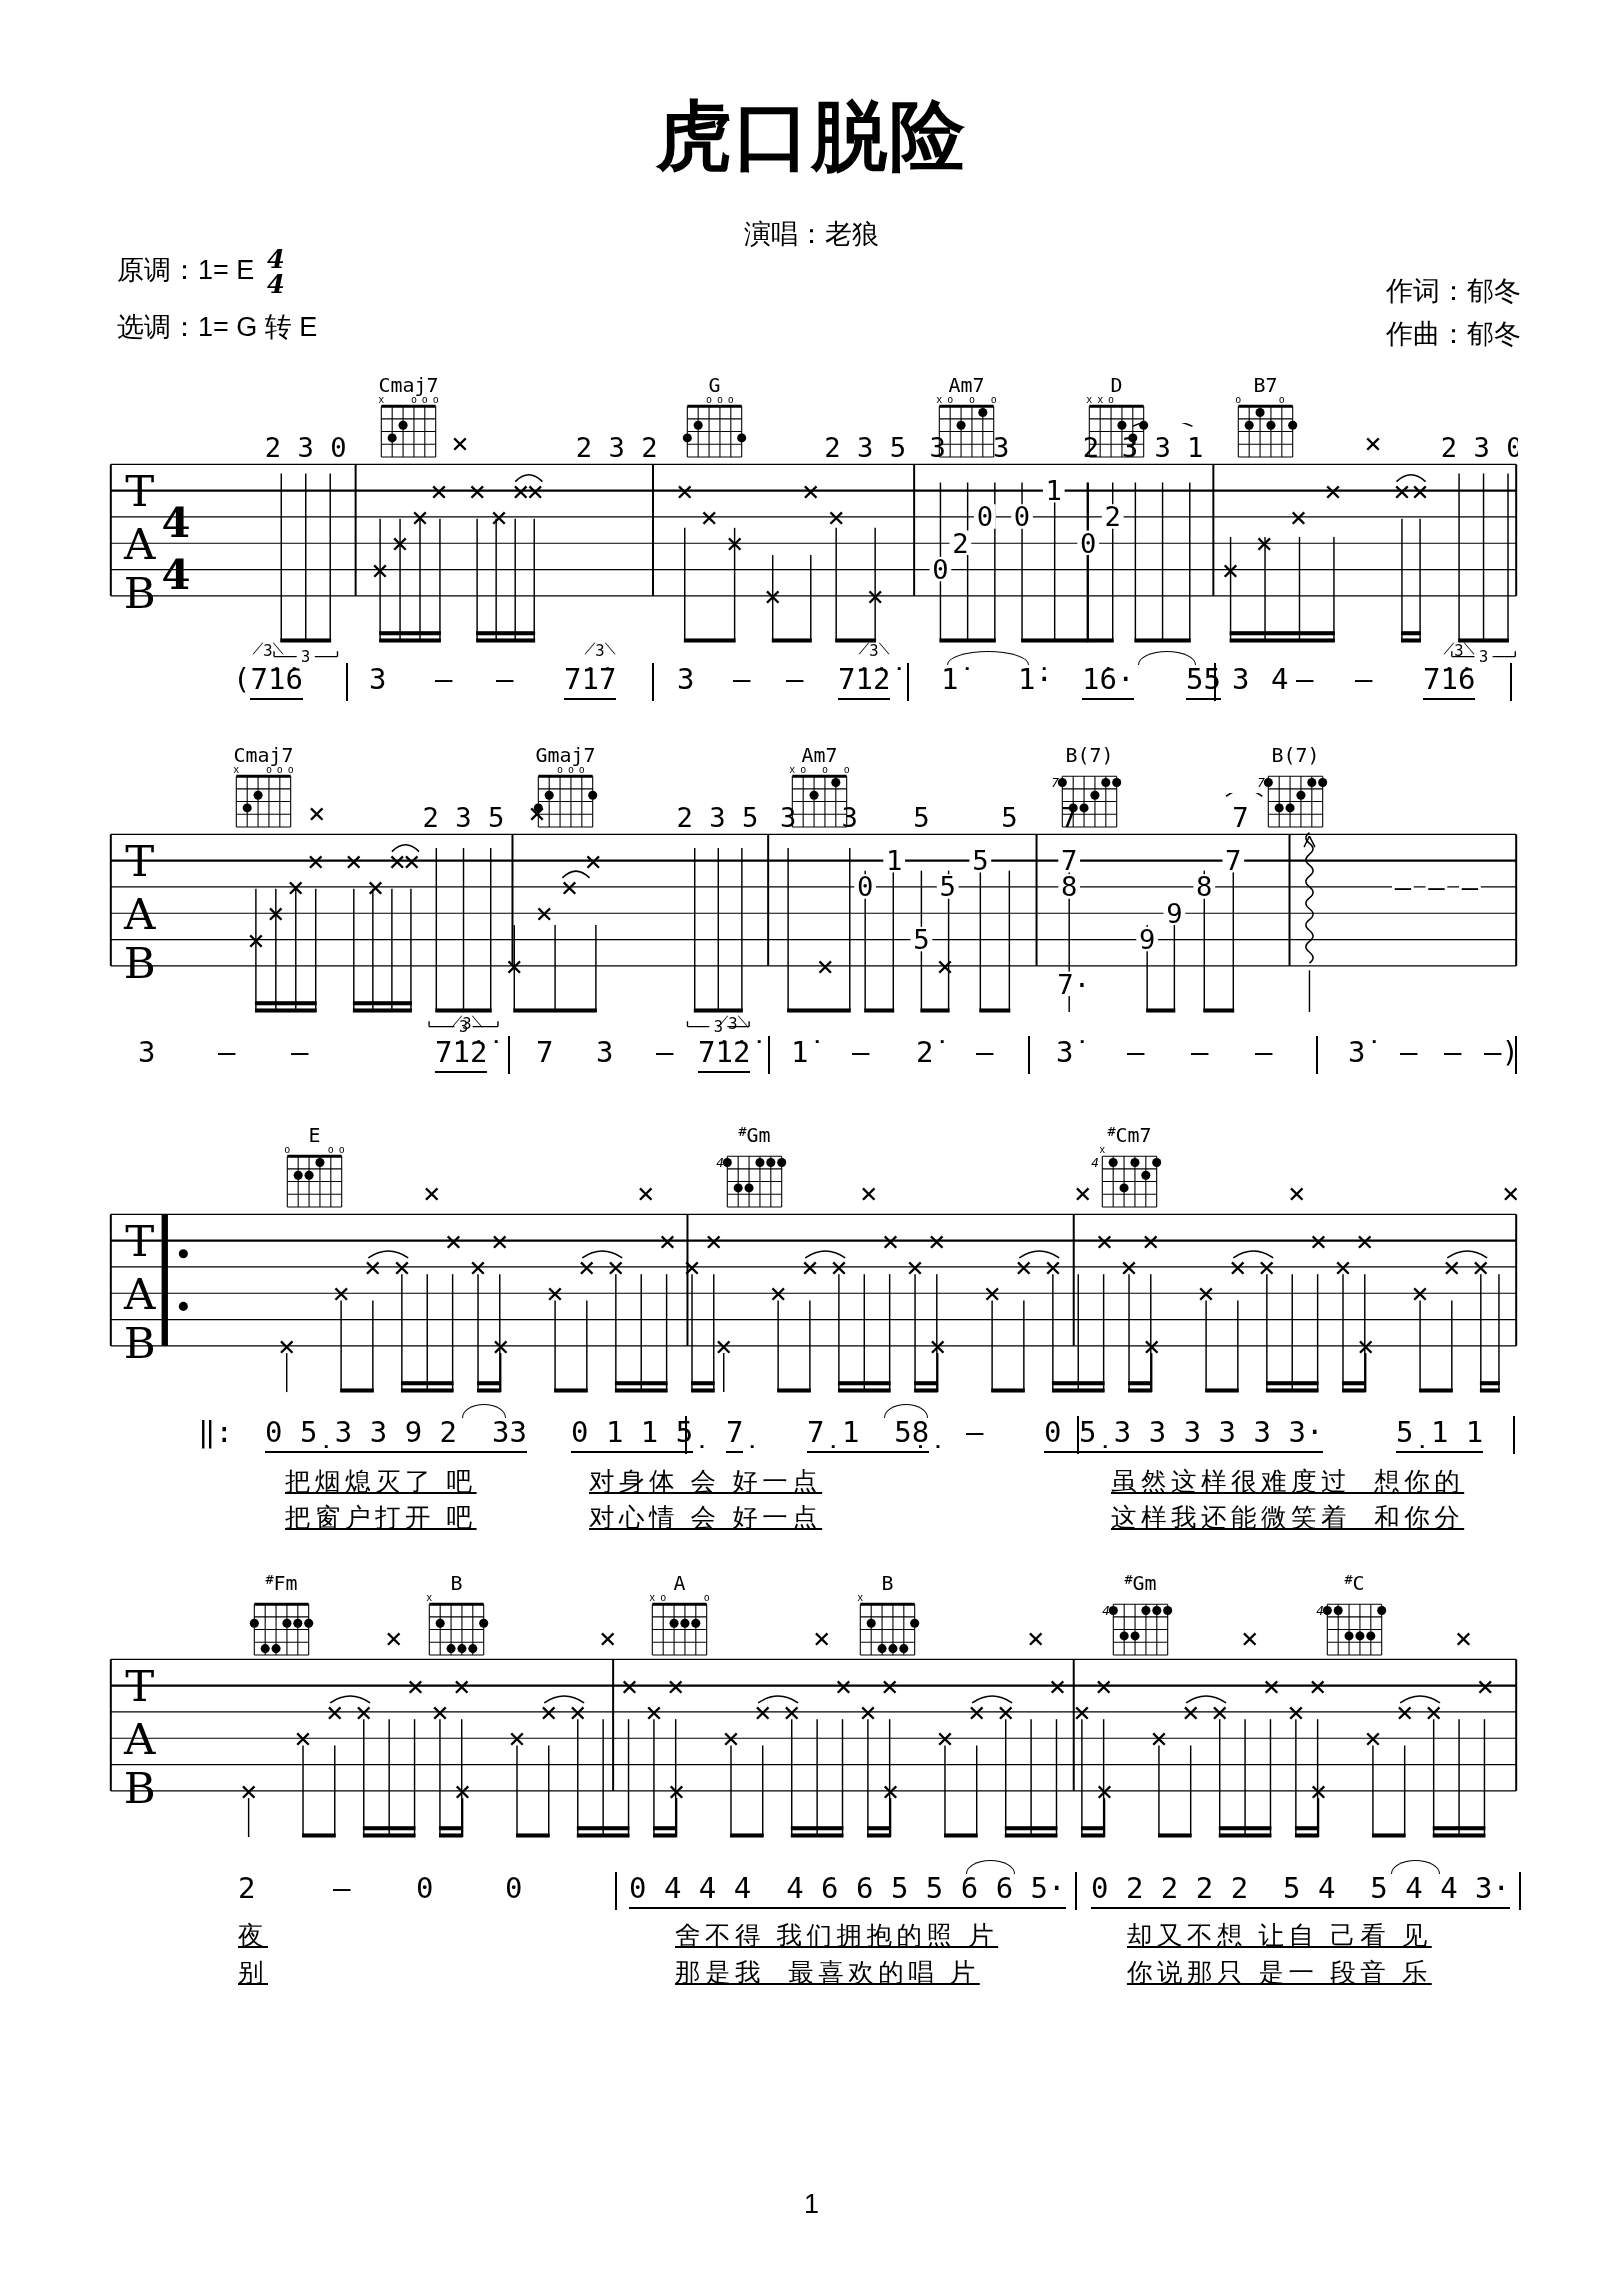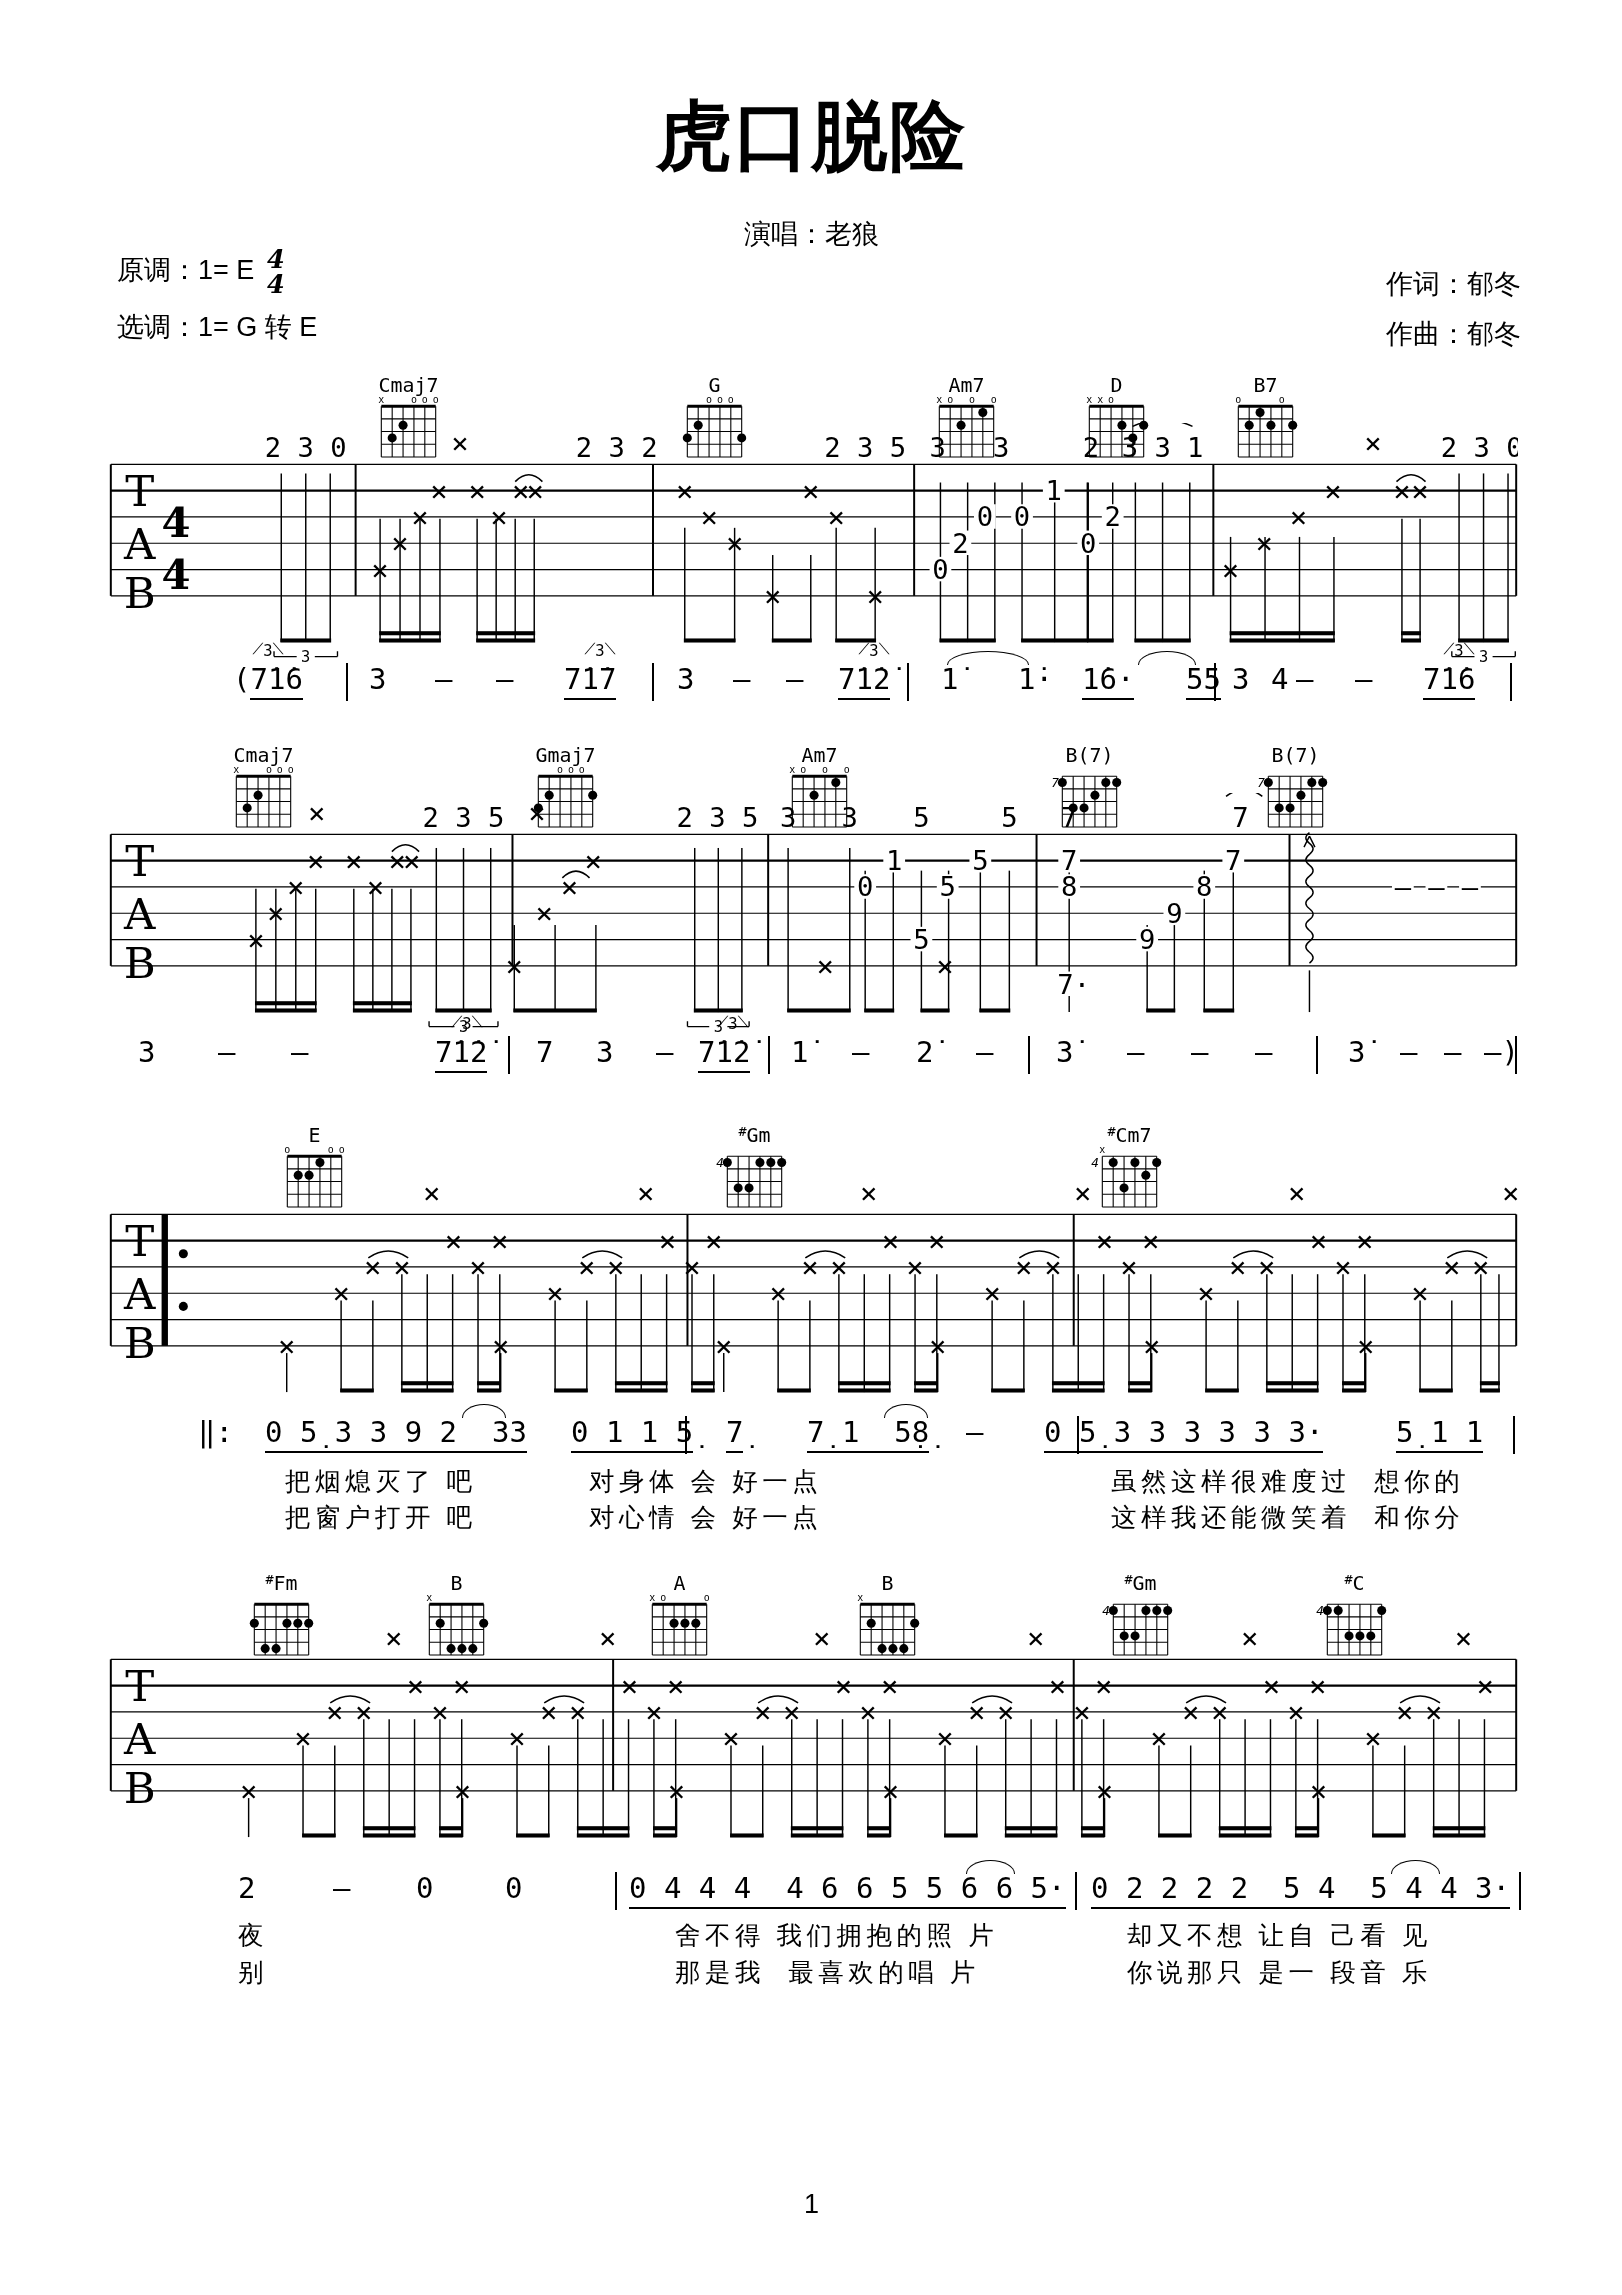--- a/index.html
+++ b/index.html
@@ -17,35 +17,35 @@
   .jrow span.it{position:absolute;top:0;white-space:pre;
       font-family:"DejaVu Sans Mono","Liberation Mono",monospace;font-size:29px;}
   .jrow span.grp{border-bottom:2.3px solid #000;padding-bottom:1.8px;}
   .jrow .jbar{position:absolute;top:0.9px;width:2.3px;height:38px;background:#000;}
   .jrow .jarc{position:absolute;top:-11px;height:12.7px;border:1.8px solid #000;border-bottom:none;
       border-radius:50% 50% 0 0/100% 100% 0 0;}
   .jrow .jtrip{position:absolute;top:-22px;width:36px;text-align:center;font-size:15.5px;
       font-family:"DejaVu Sans Mono",monospace;}
   .jtrip i{font-style:normal;display:inline-block;transform:translateY(1.8px);}
   .lrow{font-size:25.5px;letter-spacing:4.5px;white-space:pre;}
-  .lrow span{position:absolute;top:0;}
+  .lrow span{position:absolute;top:0;text-decoration:underline;}
   #pageno{left:0;right:0;top:2189px;text-align:center;font-size:27px;}
   svg text{font-family:"DejaVu Sans Mono","Liberation Mono",monospace;}
   svg .serif{font-family:"DejaVu Serif","Liberation Serif",serif;}
 </style>
 </head>
 <body>
 
 <div id="page">
   <div id="title" class="abs">虎口脱险</div>
   <div id="subtitle" class="abs">演唱：老狼</div>
 
   <div class="abs metaL" style="top:247px;"><span>原调：1= E</span><span class="ts"><span>4</span><br><span>4</span></span></div>
   <div class="abs metaL" style="top:309px;">选调：1= G 转 E</div>
-  <div class="abs metaR" style="top:266px;margin-left:36px;">作词：郁冬</div>
+  <div class="abs metaR" style="top:273px;margin-left:36px;">作词：郁冬</div>
   <div class="abs metaR" style="top:316px;font-family:Liberation Serif, serif;">作曲：郁冬</div>
 
   <div id="systems">
       <div class="abs" style="left: 0px; top: 0px;">
         <div class="abs" style="top: 377px; left: 0px; width: 1623px; height: 91px;">
           <div class="chord" style="left: 365px;"><svg width="87" height="91" viewBox="0 0 96 100">
               <text x="48" y="16" text-anchor="middle" font-size="22" font-family="&quot;DejaVu Sans Mono&quot;,monospace">Cmaj7</text>
               <line x1="18" y1="32" x2="18" y2="88" stroke="#000" stroke-width="1.2"></line>
               <line x1="30" y1="32" x2="30" y2="88" stroke="#000" stroke-width="1.2"></line>
               <line x1="42" y1="32" x2="42" y2="88" stroke="#000" stroke-width="1.2"></line>

